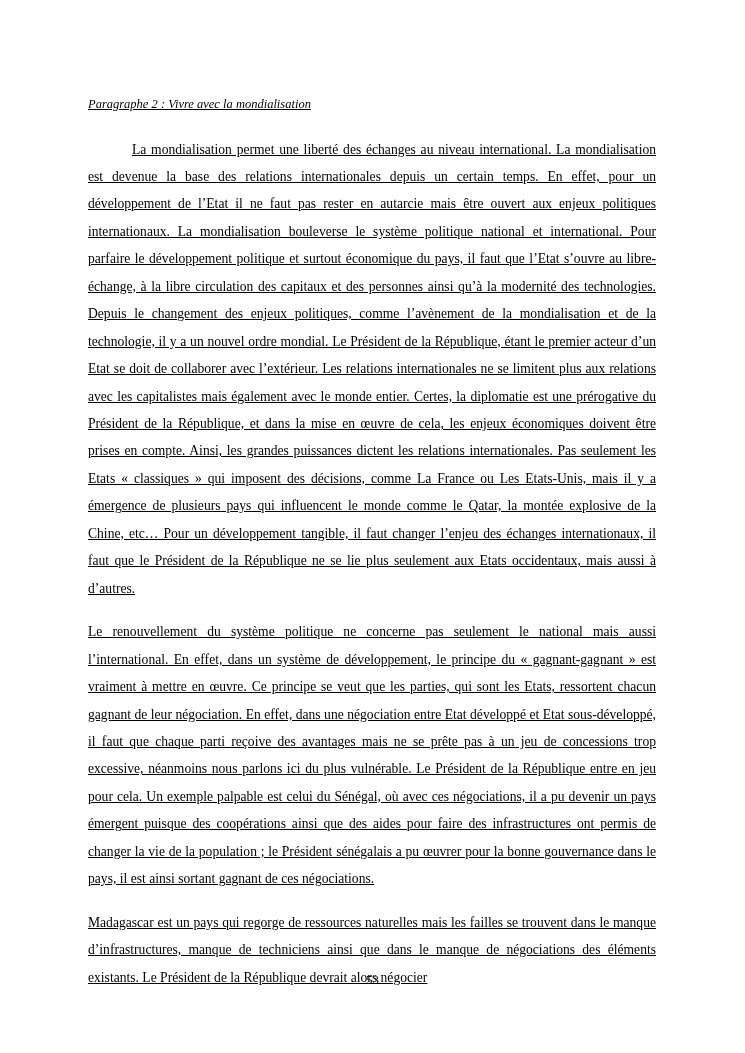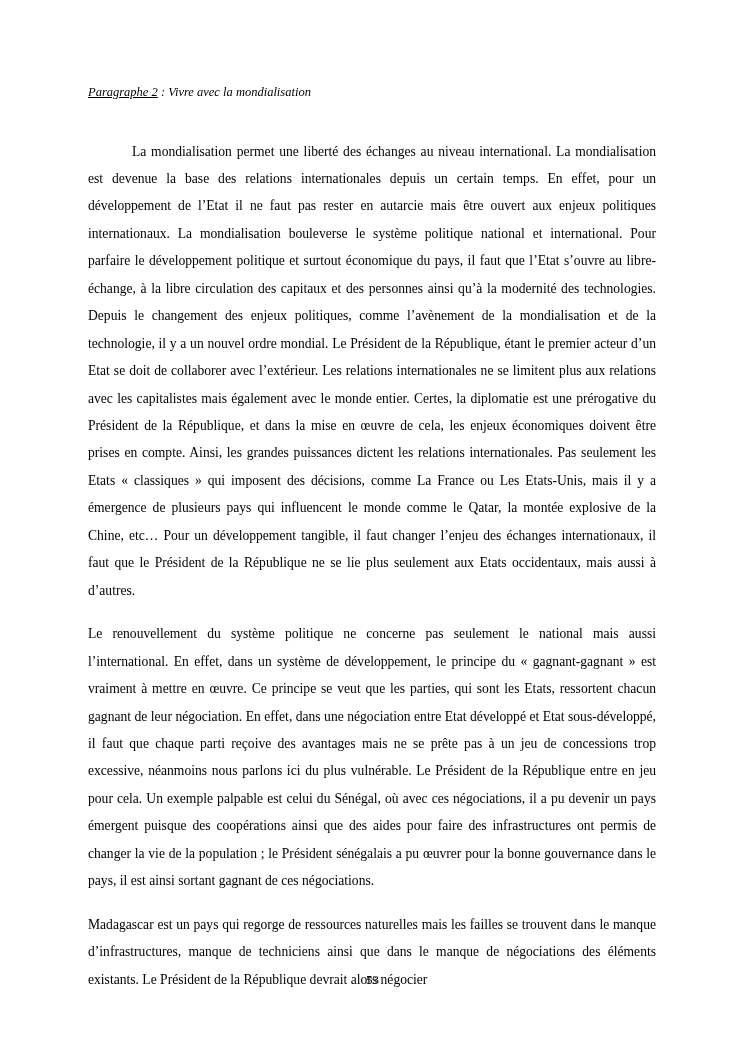--- a/index.html
+++ b/index.html
@@ -19,42 +19,43 @@
     position: absolute;
     left: 0;
     top: 0;
     width: 745px;
     height: 1053px;
     background: #ffffff;
   }
   .content {
     position: absolute;
     left: 88px;
-    top: 84px;
+    top: 96px;
     width: 568px;
+    text-decoration: underline;
   }
   .heading {
     font-size: 12.5px;
     font-style: italic;
     margin: 0 0 0 0;
     line-height: 1.4;
     white-space: nowrap;
   }
   .heading .underlined {
     text-decoration: underline;
   }
   .body-para {
     font-size: 13.6px;
     line-height: 2.02;
     text-align: justify;
     margin: 0;
     text-justify: inter-word;
   }
   .body-para.first {
-    margin-top: 36px;
+    margin-top: 22px;
     text-indent: 44px;
   }
   .body-para.cont {
     margin-top: 16px;
     text-indent: 0;
   }
   .page-number {
     position: absolute;
     left: 0;
     top: 972px;

